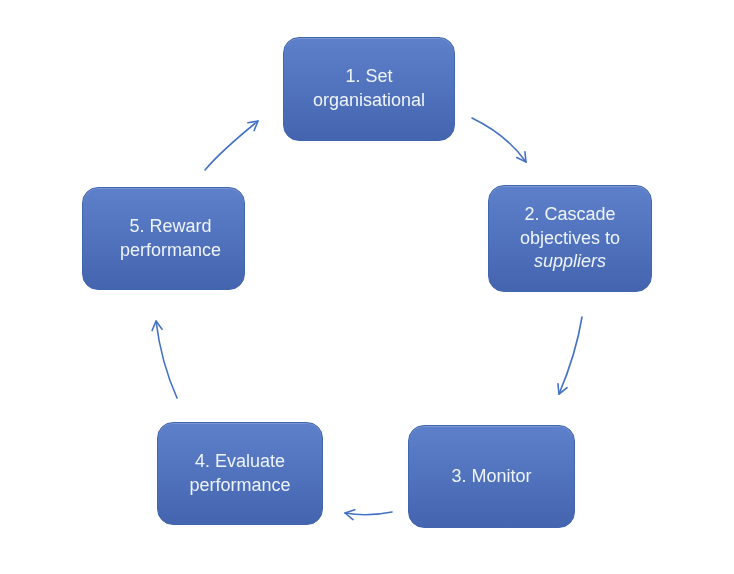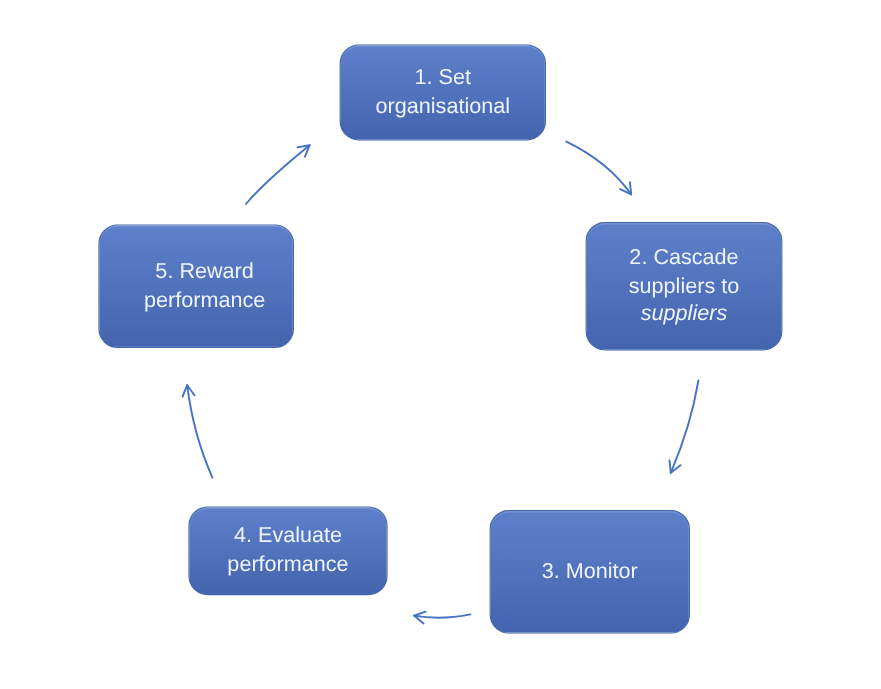--- a/index.html
+++ b/index.html
@@ -29,24 +29,24 @@
     text-align:center;
     border-radius:16px;
     background:linear-gradient(180deg,var(--box-top) 0%,var(--box-bottom) 100%);
     border:1px solid var(--box-border);
     color:var(--text);
     font-size:18px;line-height:1.32;
     box-shadow:inset 0 1px 0 rgba(255,255,255,0.18);
   }
   .node span{display:block;}
   .node .italic{font-style:italic;}
-  .node1{left:283px;top:37px;width:172px;height:80px;}
+  .node1{left:283px;top:37px;width:172px;height:104px;}
   .node2{left:488px;top:185px;width:164px;height:107px;text-align:right;}
   .node3{left:408px;top:425px;width:167px;height:103px;}
-  .node4{left:157px;top:422px;width:166px;height:74px;text-align:right;}
+  .node4{left:157px;top:422px;width:166px;height:103px;text-align:right;}
   .node5{left:82px; top:187px;width:163px;height:103px;padding-left:14px;}
 </style>
 </head>
 <body>
 
 <div class="canvas">
 
   <svg class="arrows" viewBox="0 0 734 574" xmlns="http://www.w3.org/2000/svg">
     <defs>
       <marker id="openArrow" markerUnits="userSpaceOnUse" markerWidth="16" markerHeight="16" refX="11" refY="7" orient="auto">
@@ -65,21 +65,21 @@
     <path class="arrow-path" d="M177,398 Q161,362 156,321" marker-end="url(#openArrow)"></path>
   </svg>
 
   <div class="node node1">
     <span>1. Set</span>
     <span>organisational</span>
   </div>
 
   <div class="node node2">
     <span>2. Cascade</span>
-    <span>suppliers to</span>
+    <span>objectives to</span>
     <span class="italic">suppliers</span>
   </div>
 
   <div class="node node3">
     <span>3. Monitor</span>
   </div>
 
   <div class="node node4">
     <span>4. Evaluate</span>
     <span>performance</span>

